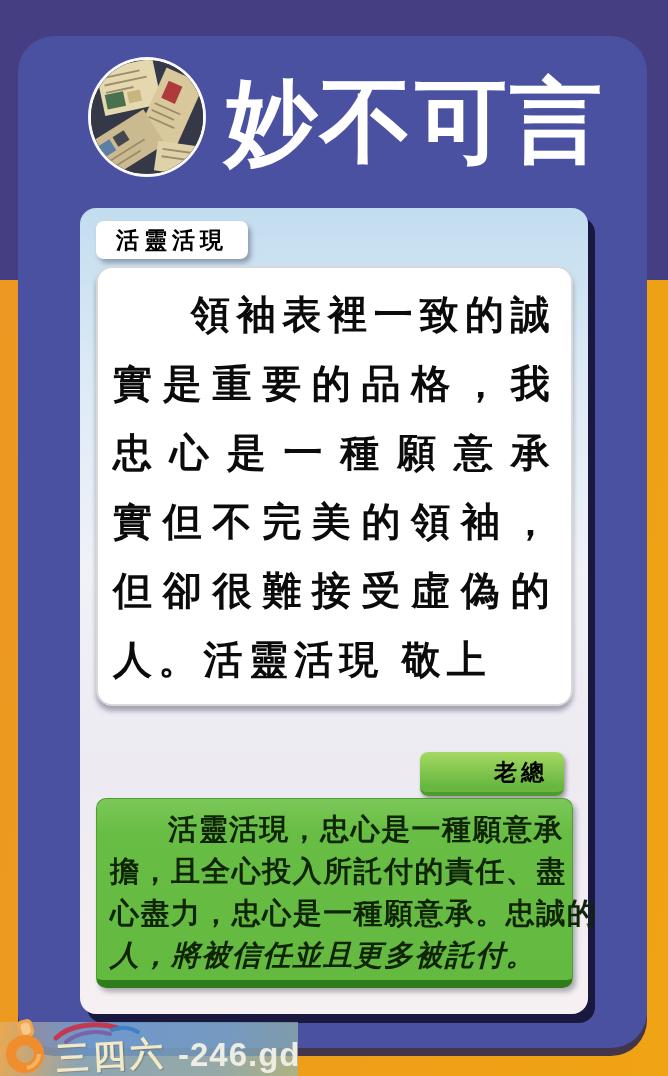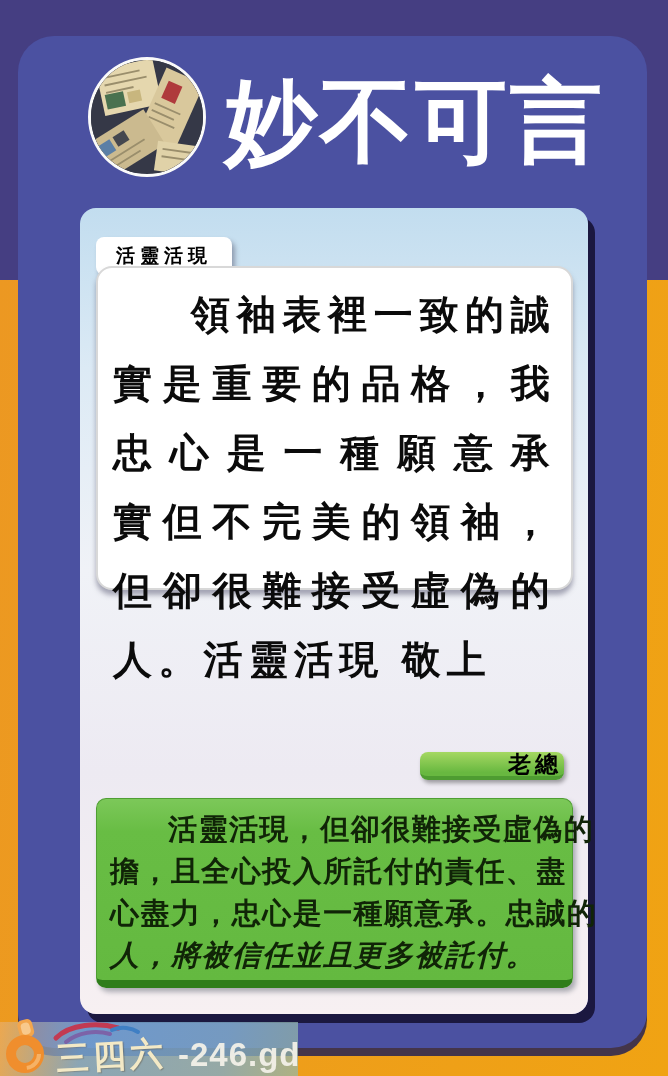--- a/index.html
+++ b/index.html
@@ -23,33 +23,33 @@
     display:flex;align-items:center;justify-content:center;
     color:#FFFFFF;font-size:92px;font-weight:900;letter-spacing:3px;white-space:nowrap;text-align:center;}
   
   .inner{position:absolute;left:62px;top:172px;width:508px;height:806px;
     border-radius:16px;
     background:linear-gradient(180deg,#C2DDEF 0%,#DCEAF5 20%,#F0F2F7 45%,#EDEAF2 70%,#F7F0F2 100%);
     box-shadow:7px 9px 0 #1B1840;}
   .sender-tab{position:absolute;left:16px;top:13px;height:38px;line-height:38px;
     padding:0 20px;background:#FFFFFF;border-radius:8px;
     box-shadow:3px 4px 5px rgba(70,70,95,.45);
-    font-size:19px;font-weight:600;color:#000;letter-spacing:5px;margin-top:16px;}
-  .quote-box{position:absolute;left:16px;top:58px;width:477px;height:324px;box-sizing:border-box;
+    font-size:23px;font-weight:600;color:#000;letter-spacing:5px;}
+  .quote-box{position:absolute;left:16px;top:58px;width:477px;height:440px;box-sizing:border-box;
     background:#FFFFFF;border:2px solid #D8D8D8;border-radius:16px;
     padding:12px 15px;box-shadow:0 5px 5px rgba(90,90,115,.5);}
   .q-line{font-size:39px;line-height:69px;font-weight:600;color:#0B0B0B;
     letter-spacing:.16em;text-align:justify;text-align-last:justify;white-space:nowrap;}
   .q-line.first{text-indent:2em;}
   .q-line.last{text-align-last:left;white-space:pre;}
-  .boss-label{position:absolute;top:544px;right:24px;width:144px;height:28px;box-sizing:border-box;
+  .boss-label{position:absolute;top:544px;right:24px;width:144px;height:44px;box-sizing:border-box;
     border-radius:8px;background:linear-gradient(180deg,#A5D862 0%,#68B840 85%);
     border-bottom:4px solid #4E9C31;box-shadow:2px 3px 4px rgba(0,0,0,.35);
     font-size:23px;font-weight:600;color:#000;letter-spacing:4px;
-    display:flex;align-items:center;justify-content:flex-end;padding-right:2px;}
+    display:flex;align-items:center;justify-content:flex-end;padding-right:16px;}
   .reply-bubble{position:absolute;left:16px;top:590px;width:477px;height:190px;box-sizing:border-box;
     background:linear-gradient(180deg,#7CC859 0%,#68BD44 18%,#64B940 100%);
     border:1px solid #4F9E33;border-bottom:8px solid #2F7D1A;border-radius:10px;
     padding:9px 13px;box-shadow:3px 4px 5px rgba(60,70,85,.4);}
   .b-line{font-size:29px;line-height:42px;font-weight:600;color:#102407;
     letter-spacing:.05em;text-align:justify;text-align-last:justify;white-space:nowrap;}
   .b-line.first{text-indent:2em;}
   .b-line.last{text-align-last:left;font-style:italic;}
   
   .watermark{position:absolute;left:0;top:1022px;width:298px;height:54px;
@@ -109,21 +109,21 @@
       <div class="q-line">實是重要的品格，我</div>
       <div class="q-line">忠心是一種願意承</div>
       <div class="q-line">實但不完美的領袖，</div>
       <div class="q-line">但卻很難接受虛偽的</div>
       <div class="q-line last">人。活靈活現 敬上</div>
     </div>
 
     <div class="boss-label">老總</div>
 
     <div class="reply-bubble">
-      <div class="b-line first">活靈活現，但卻很難接受虛偽的</div>
+      <div class="b-line first">活靈活現，忠心是一種願意承</div>
       <div class="b-line">擔，且全心投入所託付的責任、盡</div>
       <div class="b-line">心盡力，忠心是一種願意承。忠誠的</div>
       <div class="b-line last">人，將被信任並且更多被託付。</div>
     </div>
 
   </div>
 </div>
 
 <div class="watermark">
   <svg class="wm-logo" viewBox="0 0 48 56">

